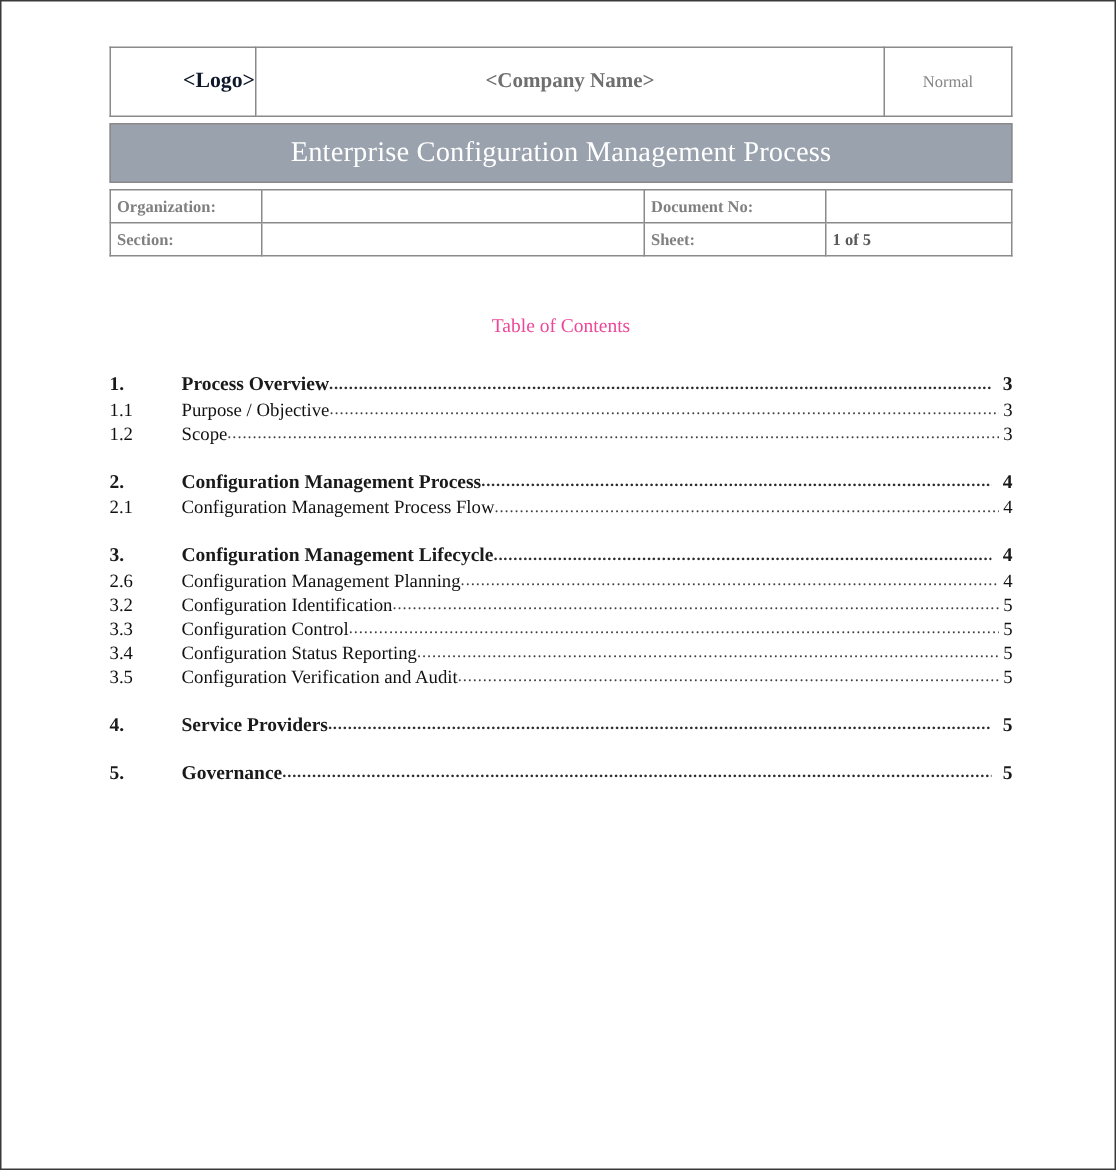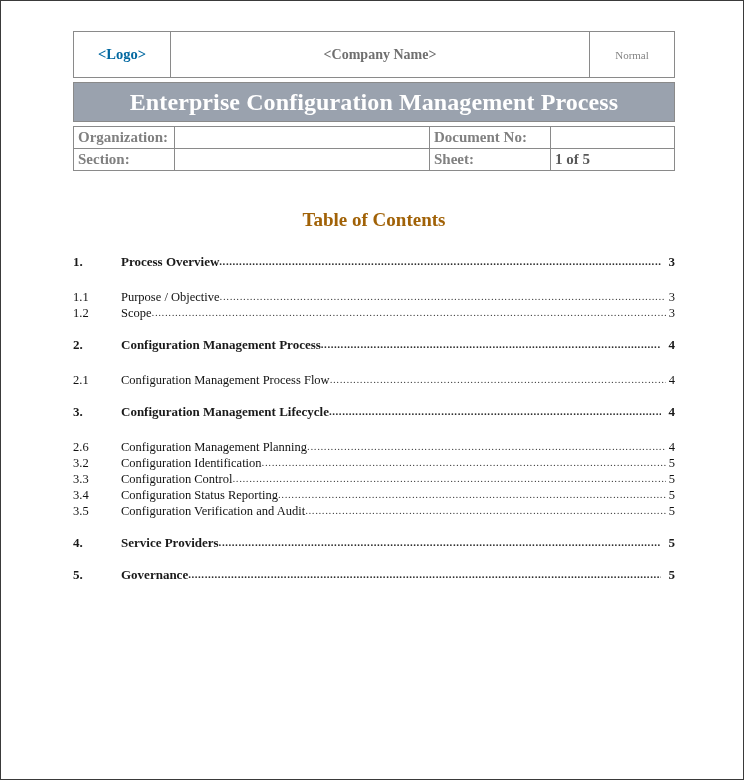--- a/index.html
+++ b/index.html
@@ -38,24 +38,24 @@
   }
   table.hdr td {
     border: 1px solid #8a8a8a;
     padding: 0;
     vertical-align: middle;
   }
 
   .cell-logo {
     width: 96px;
     height: 45px;
-    text-align: center;
+    text-align: right;
     font-weight: bold;
     font-size: 14.5px;
-    color: #0369a1;
+    color: #0f172a;
   }
   .cell-company {
     text-align: center;
     font-weight: bold;
     font-size: 14px;
     color: #6f6f6f;
   }
   .cell-status {
     width: 84px;
     text-align: center;
@@ -71,52 +71,52 @@
     height: 40px;
     background: #9aa2ae;
     border: 1px solid #8a8a8a;
     box-sizing: border-box;
     display: flex;
     align-items: center;
     justify-content: center;
   }
   .title-bar .title-text {
     color: #ffffff;
-    font-weight: bold;
-    font-size: 24px;
+    font-weight: normal;
+    font-size: 19px;
     letter-spacing: 0.1px;
   }
 
   
   table.meta {
     margin-top: 4px;
     border-collapse: collapse;
     width: 602px;
     table-layout: fixed;
   }
   table.meta td {
     border: 1px solid #8a8a8a;
     height: 21px;
     padding: 0 0 0 4px;
-    font-size: 15px;
+    font-size: 11px;
     font-weight: bold;
     vertical-align: middle;
   }
   td.m-label  { width: 96px;  color: #808080; }
   td.m-blank  { width: 250px; }
   td.m-label2 { width: 116px; color: #808080; }
   td.m-value  { color: #595959; }
 
   
   .toc-heading {
     margin-top: 38px;
     text-align: center;
-    font-size: 19px;
-    font-weight: bold;
-    color: #a16207;
+    font-size: 13px;
+    font-weight: normal;
+    color: #ec4899;
   }
 
   .toc {
     margin-top: 23px;
     width: 602px;
   }
 
   .toc-row {
     display: flex;
     align-items: baseline;
@@ -154,21 +154,21 @@
   .lvl1 .toc-dots { letter-spacing: 0.55px; }
   .lvl1 .toc-page { min-width: 12px; }
 
   
   .lvl2 {
     font-size: 12.5px;
     font-weight: normal;
     margin-top: 1px;
     color: #111111;
   }
-  .group-gap { margin-top: 20px; justify-content: center; }
+  .group-gap { margin-top: 2px; justify-content: center; }
   .lvl2 .toc-dots { color: #3d3d3d; }
   .lvl2 .toc-page { min-width: 7px; }
 </style>
 </head>
 <body>
 
 <div class="page">
   <div class="content">
 
     <table class="hdr">

